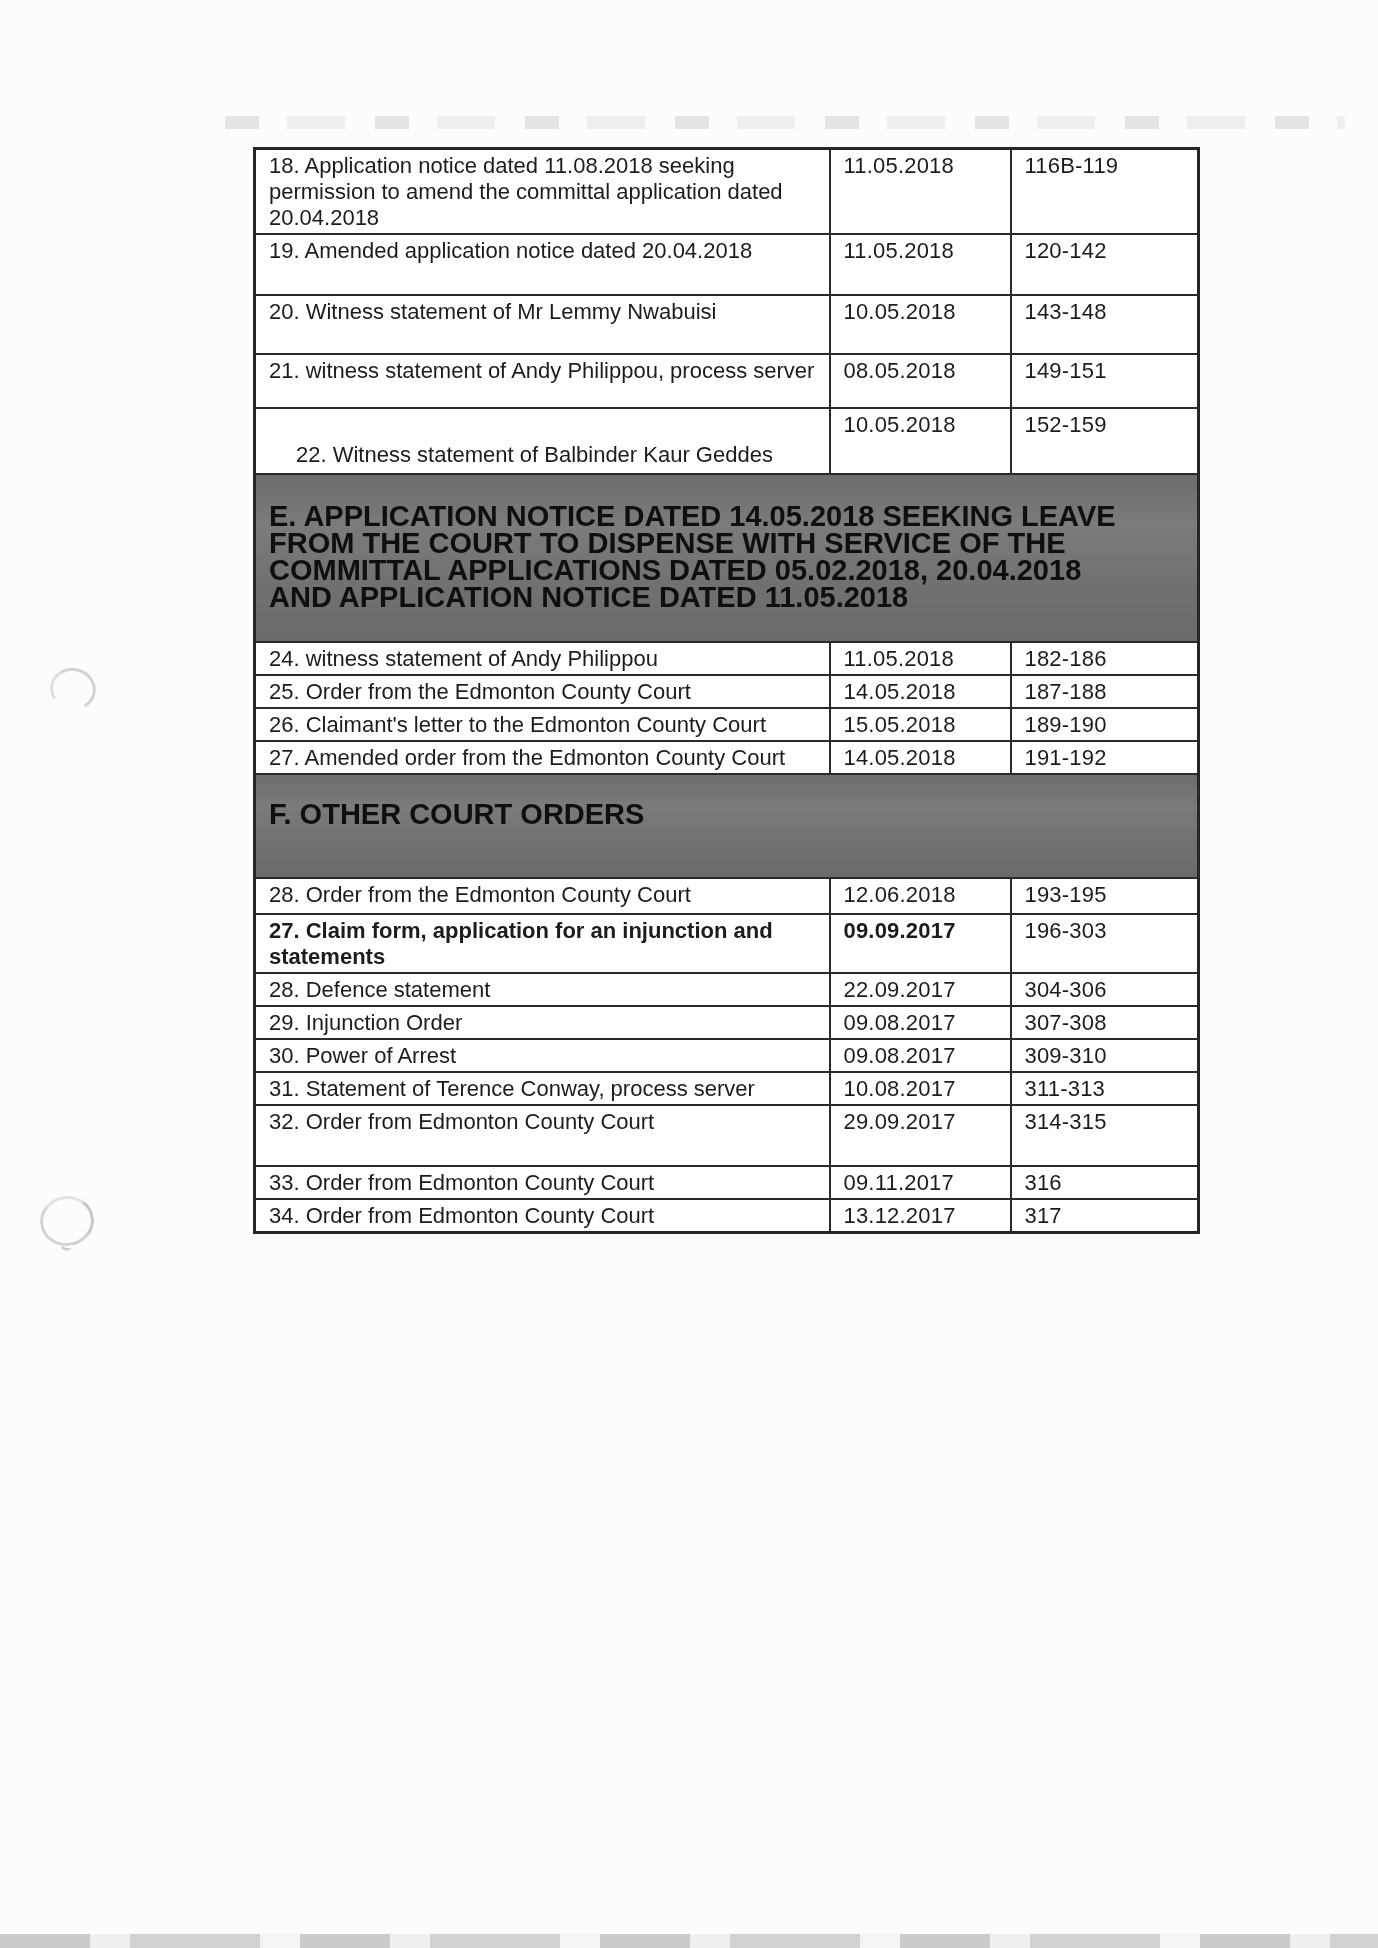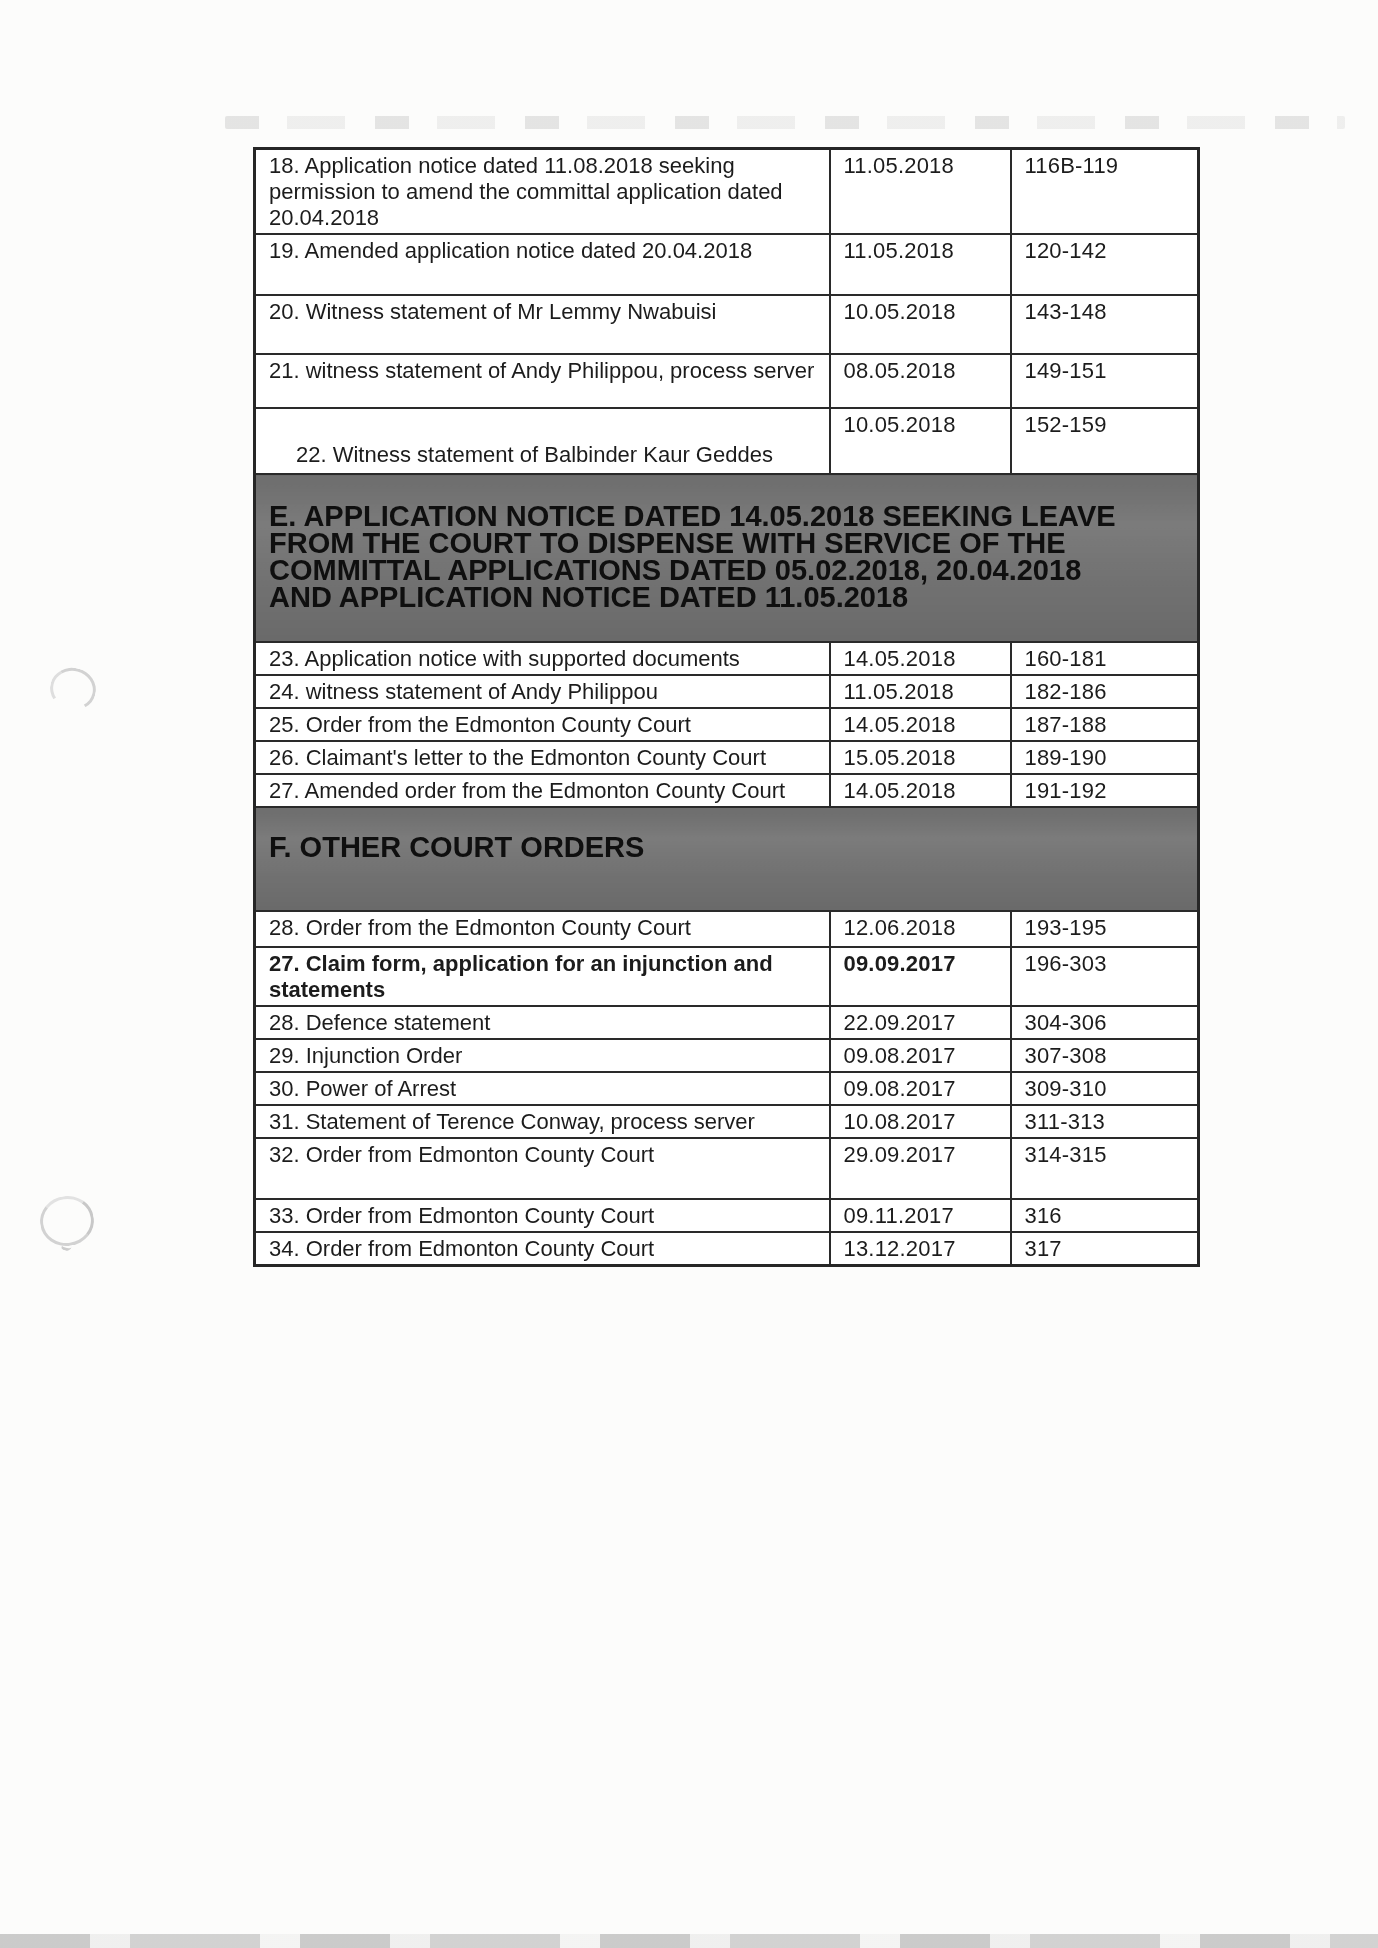--- a/index.html
+++ b/index.html
@@ -115,25 +115,20 @@
     <tr class="h60 desc-bottom">
       <td class="desc">22. Witness statement of Balbinder Kaur Geddes</td>
       <td class="date">10.05.2018</td>
       <td class="pages">152-159</td>
     </tr>
 
     <tr class="section sec-e">
       <td colspan="3">E. APPLICATION NOTICE DATED 14.05.2018 SEEKING LEAVE FROM THE COURT TO DISPENSE WITH SERVICE OF THE COMMITTAL APPLICATIONS DATED 05.02.2018, 20.04.2018 AND APPLICATION NOTICE DATED 11.05.2018</td>
     </tr>
     <tr class="h28">
-      <td class="desc">23. Application notice with supported documents</td>
-      <td class="date">14.05.2018</td>
-      <td class="pages">160-181</td>
-    </tr>
-    <tr class="h28">
       <td class="desc">24. witness statement of Andy Philippou</td>
       <td class="date">11.05.2018</td>
       <td class="pages">182-186</td>
     </tr>
     <tr class="h28">
       <td class="desc">25. Order from the Edmonton County Court</td>
       <td class="date">14.05.2018</td>
       <td class="pages">187-188</td>
     </tr>
     <tr class="h28">

